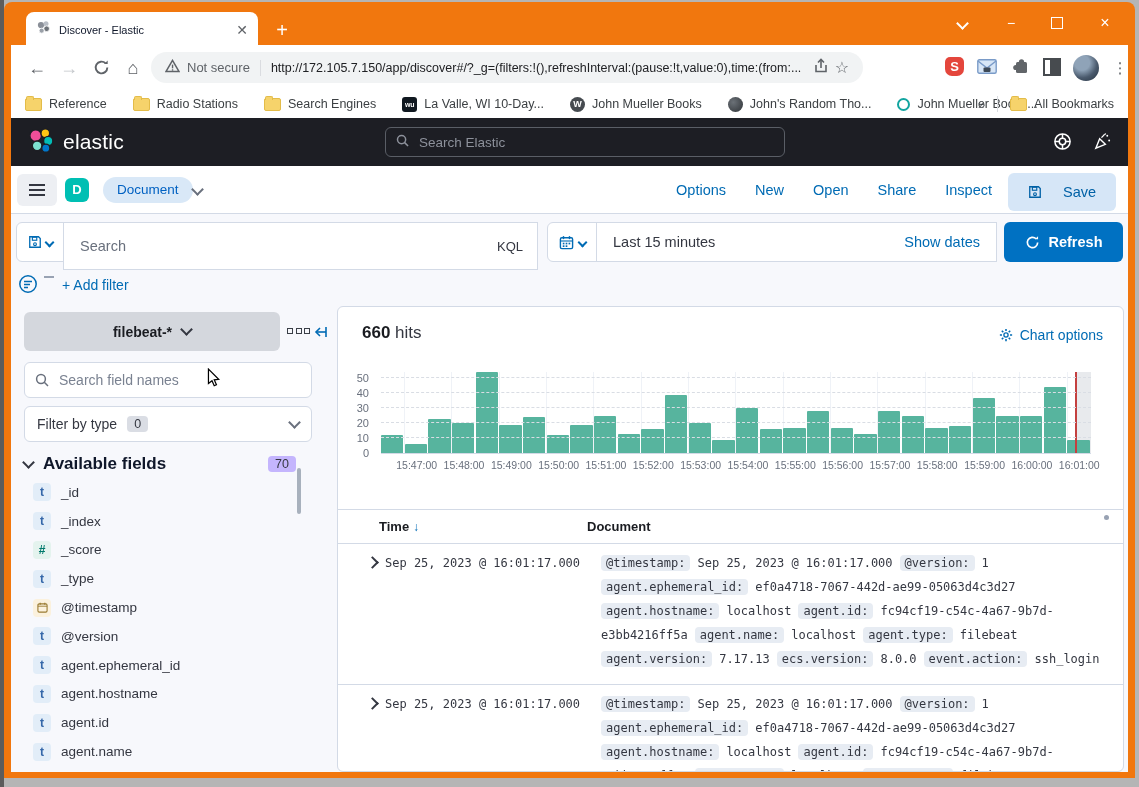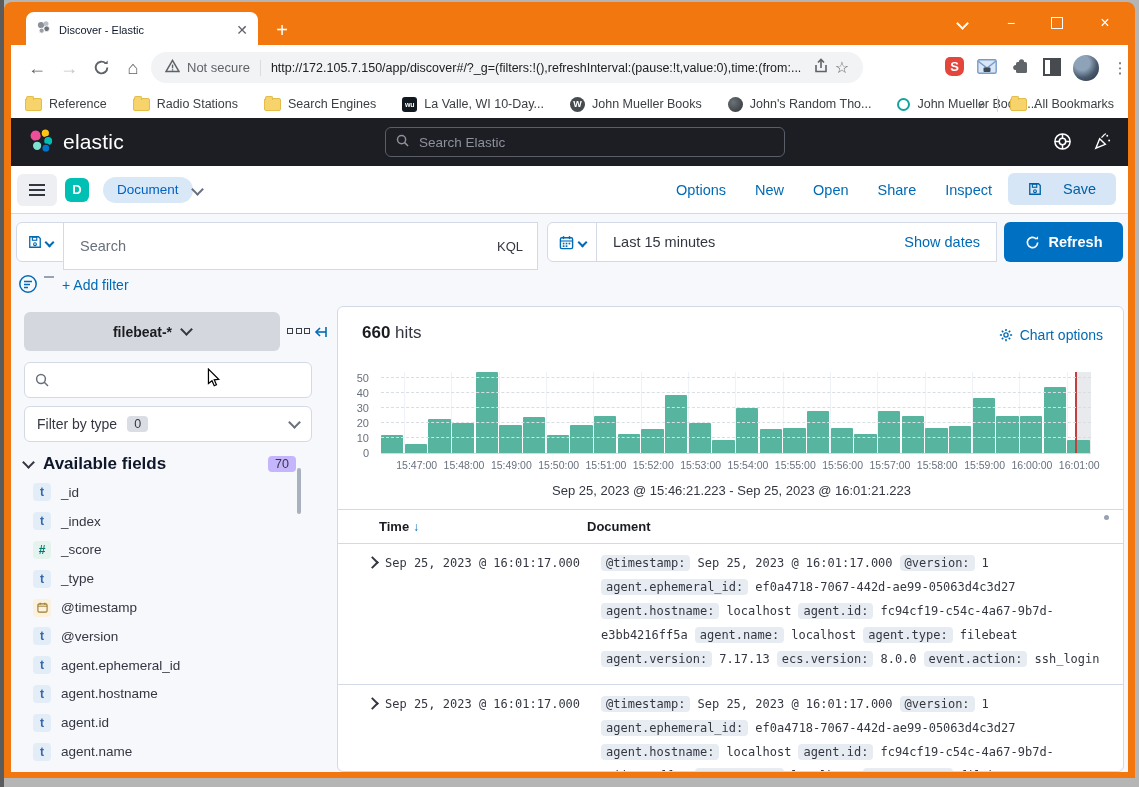--- a/index.html
+++ b/index.html
@@ -68,21 +68,21 @@
 
   
   #appnav{left:11px;top:166px;width:1117px;height:48px;background:#fff;border-bottom:1px solid #D3DAE6;box-sizing:border-box;}
   #hamb{left:6px;top:8px;width:40px;height:32px;background:#EDEFF3;border-radius:6px;display:flex;flex-direction:column;justify-content:center;align-items:center;gap:3px;}
   #hamb div{width:16px;height:2px;background:#343741;}
   #crumb-initial{left:54px;top:12px;width:24px;height:24px;background:#00BFB3;border-radius:6px;color:#fff;font-weight:bold;font-size:13px;text-align:center;line-height:24px;}
   #crumb-app{left:92px;top:11px;height:26px;padding:0 14px;background:#D9E8F7;border-radius:13px;color:#0061C2;font-size:13.5px;font-weight:500;line-height:26px;}
   #crumb-chev{left:182px;top:19px;color:#69707D;}
   #nav-links{right:136px;top:0;height:47px;display:flex;align-items:center;gap:29px;}
   .navlink{font-size:14.5px;color:#006BB4;font-weight:500;text-decoration:none;white-space:nowrap;}
-  #save-btn{right:12px;top:7px;width:108px;height:32px;background:#D6E6F7;border-radius:6px;display:flex;align-items:center;justify-content:center;gap:21px;color:#0061A6;font-size:14.5px;font-weight:500;}
+  #save-btn{right:12px;top:7px;width:108px;height:38px;background:#D6E6F7;border-radius:6px;display:flex;align-items:center;justify-content:center;gap:21px;color:#0061A6;font-size:14.5px;font-weight:500;}
 
   
   #appbody{left:11px;top:214px;width:1117px;height:558px;background:#F7F8FC;}
 
   
   .formbox{background:#fff;border:1px solid #D3DAE6;box-sizing:border-box;}
   #sq-btn{left:16px;top:222px;width:48px;height:40px;border-radius:6px 0 0 6px;display:flex;align-items:center;justify-content:center;gap:4px;color:#006BB4;}
   #q-input{left:63px;top:222px;width:475px;height:48px;display:flex;align-items:center;padding:0 14px;}
   #q-input input{border:none;outline:none;flex:1;font-size:14.5px;font-family:"Liberation Sans",sans-serif;color:#343741;}
   #q-input input::placeholder{color:#69707D;}
@@ -422,20 +422,21 @@
         <line x1="3" y1="8" x2="13" y2="8"></line>
         <line x1="13" y1="3" x2="13" y2="13"></line>
       </g>
     </svg>
 </div>
 <div class="abs formbox" id="field-search">
   <svg width="14" height="14" viewBox="0 0 14 14">
       <circle cx="6" cy="6" r="4.4" fill="none" stroke="#69707D" stroke-width="1.5"></circle>
       <line x1="9.3" y1="9.3" x2="13" y2="13" stroke="#69707D" stroke-width="1.5"></line>
     </svg>
+  <input placeholder="Search field names" style="">
 </div>
 <div class="abs formbox" id="type-filter">
   <span>Filter by type</span>
   <span id="type-count">0</span>
   <span class="chev" style="margin-top:-4px;"></span>
 </div>
 <div class="abs" id="avail-hdr">
   <span class="chev"></span>
   <span id="avail-label">Available fields</span>
   <span id="avail-count">70</span>
@@ -572,21 +573,20 @@
       <div class="xlab">15:53:00</div>
       <div class="xlab">15:54:00</div>
       <div class="xlab">15:55:00</div>
       <div class="xlab">15:56:00</div>
       <div class="xlab">15:57:00</div>
       <div class="xlab">15:58:00</div>
       <div class="xlab">15:59:00</div>
       <div class="xlab">16:00:00</div>
       <div class="xlab">16:01:00</div>
     </div>
-  <div class="abs" id="range-caption">Sep 25, 2023 @ 15:46:21.223 - Sep 25, 2023 @ 16:01:21.223</div>
 
   <div class="pdiv" style="top:202px;"></div>
   <div class="abs" id="col-time">
     <span>Time</span><span id="sort-ico">↓</span>
   </div>
   <div class="abs" id="col-doc">Document</div>
   <div class="abs" id="tbl-scroll-dot"></div>
   <div class="pdiv" style="top:236px;"></div>
   <div class="abs" id="doc-rows" style="left:0;top:0;width:787px;height:466px;">
       <div class="docrow" style="top: 238px; height: 139px;">

